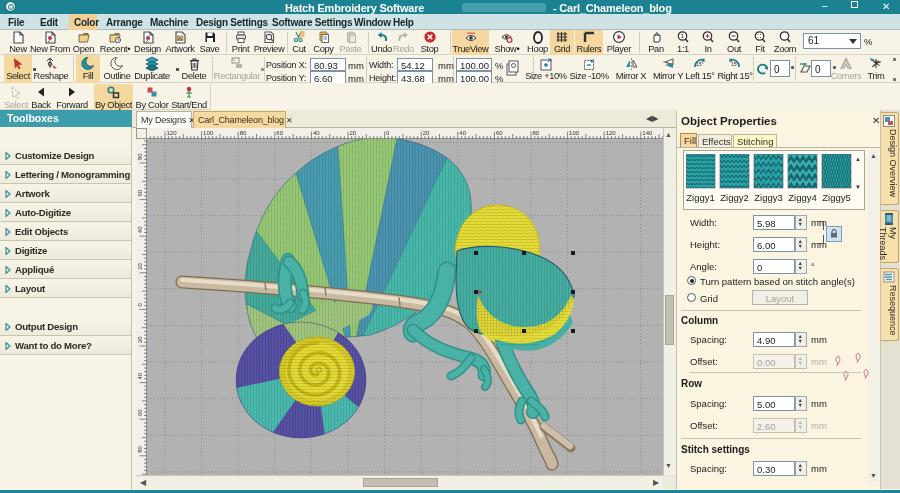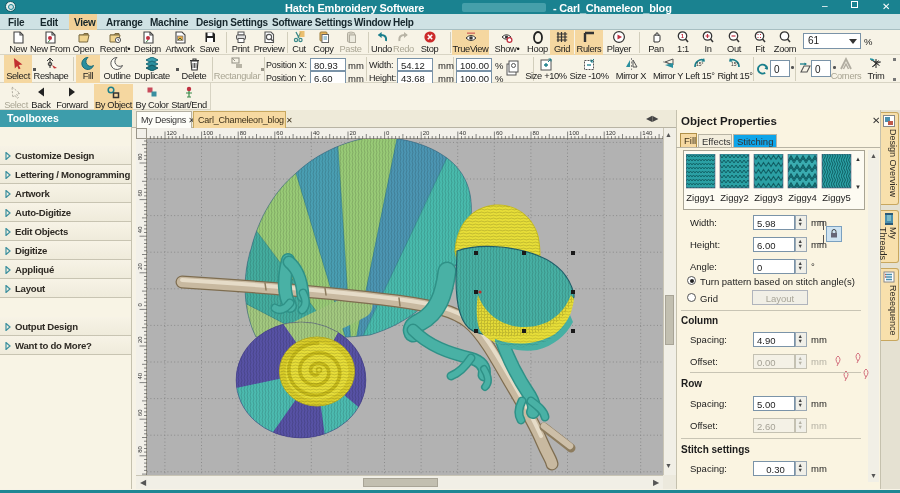--- a/index.html
+++ b/index.html
@@ -23,21 +23,21 @@
 <div class="abs" style="left:462px;top:3px;width:84px;height:9px;background:#4ea4af;border-radius:2px;opacity:.85;"></div>
 <div class="abs" style="left:553px;top:1.5px;font-size:11px;letter-spacing:-0.2px;font-weight:bold;color:#fff;">- Carl_Chameleon_blog</div>
 <div class="abs" style="left:822px;top:0px;font-size:10px;color:#fff;">–</div>
 <div class="abs" style="left:851px;top:1px;width:7px;height:7px;border:1px solid #fff;"></div>
 <div class="abs" style="left:882px;top:1px;font-size:10px;color:#fff;">✕</div>
 
 <div class="abs" style="left:0;top:14px;width:900px;height:16px;background:#cfe2e4;border-bottom:1px solid #a8bfc2;"></div>
 <div class="abs" style="left:69px;top:14px;width:28px;height:16px;background:#f2d096;"></div>
 <div class="abs" style="left:8px;top:17px;font-size:10px;letter-spacing:-0.25px;font-weight:bold;color:#15262b;">File</div>
 <div class="abs" style="left:40px;top:17px;font-size:10px;letter-spacing:-0.25px;font-weight:bold;color:#15262b;">Edit</div>
-<div class="abs" style="left:74px;top:17px;font-size:10px;letter-spacing:-0.25px;font-weight:bold;color:#15262b;">View</div>
+<div class="abs" style="left:74px;top:17px;font-size:10px;letter-spacing:-0.25px;font-weight:bold;color:#15262b;">Color</div>
 <div class="abs" style="left:106px;top:17px;font-size:10px;letter-spacing:-0.25px;font-weight:bold;color:#15262b;">Arrange</div>
 <div class="abs" style="left:150px;top:17px;font-size:10px;letter-spacing:-0.25px;font-weight:bold;color:#15262b;">Machine</div>
 <div class="abs" style="left:196px;top:17px;font-size:10px;letter-spacing:-0.25px;font-weight:bold;color:#15262b;">Design Settings</div>
 <div class="abs" style="left:272px;top:17px;font-size:10px;letter-spacing:-0.25px;font-weight:bold;color:#15262b;">Software Settings</div>
 <div class="abs" style="left:354px;top:17px;font-size:10px;letter-spacing:-0.25px;font-weight:bold;color:#15262b;">Window</div>
 <div class="abs" style="left:393px;top:17px;font-size:10px;letter-spacing:-0.25px;font-weight:bold;color:#15262b;">Help</div>
 <div class="abs" style="left:0;top:30px;width:900px;height:25px;background:#f7f3e6;border-bottom:1px solid #d8d4c4;"></div>
 <div class="tbtn" style="left:5px;top:30px;width:26px;height:25px;">
       <div style="height:14px;padding-top:1px;"><svg width="12" height="13" viewBox="0 0 12 13" style="vertical-align:top;">
           <path d="M2,1 h6 l3,3 v8 h-9 z" fill="#fff" stroke="#444" stroke-width="1.1"></path>
@@ -670,21 +670,21 @@
       <rect x="424" y="112" width="4" height="4" fill="#1a1a1a"></rect>
       <rect x="424" y="151" width="4" height="4" fill="#1a1a1a"></rect>
       <rect x="424" y="190" width="4" height="4" fill="#1a1a1a"></rect>
       <circle cx="333" cy="153" r="1.6" fill="#c03030"></circle>
     </svg>
 <div class="abs" style="left:676px;top:110px;width:204px;height:379px;background:#faf4e1;border-left:1px solid #c5c1ae;"></div>
 <div class="abs" style="left:681px;top:115px;font-size:11.5px;font-weight:bold;color:#1c1c1c;">Object Properties</div>
 <div class="abs" style="left:872px;top:115px;font-size:10px;color:#333;">✕</div>
 <div class="abs" style="left:680px;top:133px;width:17px;height:14px;background:#f6d9a1;border:1px solid #b09048;border-bottom:none;font-size:9.5px;color:#3a2f1a;padding:1px 0 0 3px;">Fill</div>
 <div class="abs" style="left:698px;top:134px;width:34px;height:13px;background:#f3eedd;border:1px solid #b8b4a4;border-bottom:none;font-size:9.5px;color:#333;padding:1px 0 0 3px;">Effects</div>
-<div class="abs" style="left:733px;top:134px;width:44px;height:13px;background:#0ea5e9;border:1px solid #b8b4a4;border-bottom:none;font-size:9.5px;color:#333;padding:1px 0 0 3px;">Stitching</div>
+<div class="abs" style="left:733px;top:134px;width:44px;height:13px;background:#fef9c3;border:1px solid #b8b4a4;border-bottom:none;font-size:9.5px;color:#333;padding:1px 0 0 3px;">Stitching</div>
 <div class="abs" style="left:676px;top:147px;width:204px;height:1px;background:#b8b4a4;"></div>
 <div class="abs" style="left:683px;top:150px;width:182px;height:60px;background:#fdfbf2;border:1px solid #a8a494;"></div>
 <svg class="abs" style="left:686px;top:154px;" width="166" height="36" viewBox="0 0 166 36">
       <defs>
         <pattern id="z1" width="6" height="4" patternUnits="userSpaceOnUse">
           <rect width="6" height="4" fill="#2ba0a4"></rect>
           <path d="M0,3 L1.5,1 L3,3 L4.5,1 L6,3" stroke="#0f5d62" stroke-width=".9" fill="none"></path>
         </pattern>
         <pattern id="z2" width="8" height="5" patternUnits="userSpaceOnUse">
           <rect width="8" height="5" fill="#2ba0a4"></rect>
@@ -778,21 +778,21 @@
 <div class="abs" style="left:797.5px;top:397.5px;font-size:5.5px;color:#444;line-height:5.5px;">▲<br>▼</div>
 <div class="abs" style="left:811px;top:398px;font-size:9.5px;color:#1c1c1c;">mm</div>
 <div class="plbl" style="left:690px;top:420px;">Offset:</div>
 <div class="inp inpd" style="left:753px;top:418px;width:42px;height:15px;padding-top:2px;">2.60</div>
 <div class="abs" style="left:795px;top:418px;width:12px;height:15px;background:#f0efe8;border:1px solid #c4c1b2;"></div>
 <div class="abs" style="left:797.5px;top:419.5px;font-size:5.5px;color:#b5b2a5;line-height:5.5px;">▲<br>▼</div>
 <div class="abs" style="left:811px;top:420px;font-size:9.5px;color:#b5b2a5;">mm</div>
 <div class="abs" style="left:681px;top:438px;width:180px;height:1px;background:#c8c4b4;"></div>
 <div class="sect" style="left:681px;top:444px;">Stitch settings</div>
 <div class="plbl" style="left:690px;top:463px;">Spacing:</div>
-<div class="inp" style="left:753px;top:461px;width:42px;height:15px;padding-top:2px;text-align:center;">0.30</div>
+<div class="inp" style="left:753px;top:461px;width:42px;height:15px;padding-top:2px;">0.30</div>
 <div class="abs" style="left:795px;top:461px;width:12px;height:15px;background:#f0efe8;border:1px solid #9aa8b4;"></div>
 <div class="abs" style="left:797.5px;top:462.5px;font-size:5.5px;color:#444;line-height:5.5px;">▲<br>▼</div>
 <div class="abs" style="left:811px;top:463px;font-size:9.5px;color:#1c1c1c;">mm</div>
 <div class="abs" style="left:880px;top:110px;width:20px;height:379px;background:#e5e1d2;border-left:1px solid #c5c1ae;"></div>
 <div class="abs" style="left:881px;top:112px;width:18px;height:93px;background:#f8e0ac;border:1px solid #c8a75f;border-left:none;border-radius:0 3px 3px 0;"></div>
 <div class="abs" style="left:883px;top:115px;"><svg width="12" height="12" viewBox="0 0 12 12" style="vertical-align:top;">
         <rect x="0.5" y="0.5" width="11" height="11" fill="#fff" stroke="#888"></rect>
         <rect x="2" y="2" width="5" height="5" fill="#4a8fae"></rect>
         <rect x="5" y="6" width="5" height="4" fill="#c05a4a"></rect>
       </svg></div>

